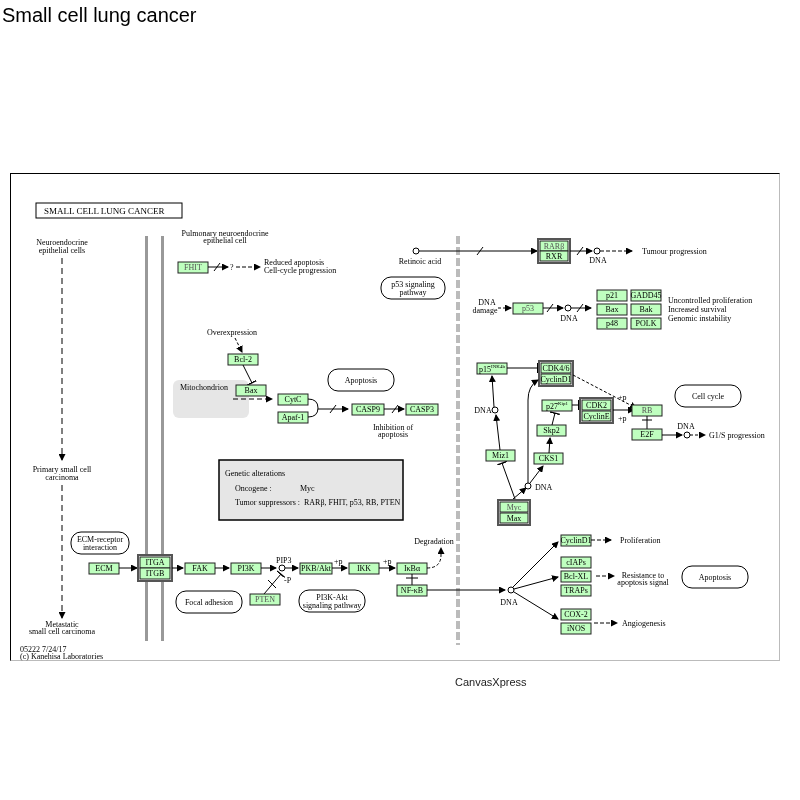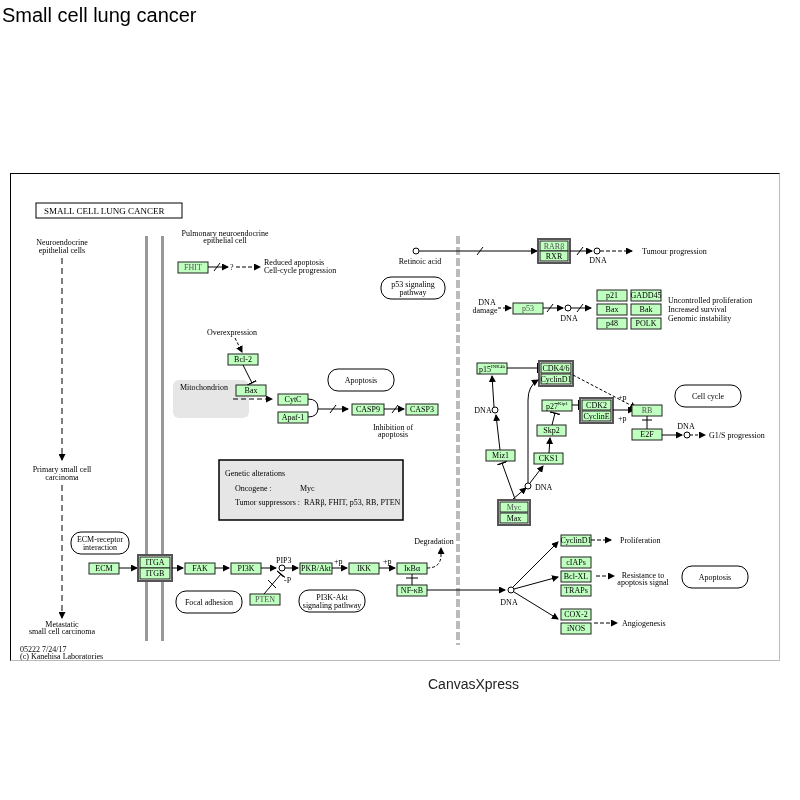--- a/index.html
+++ b/index.html
@@ -1,18 +1,18 @@
 <!DOCTYPE html>
 <html><head>
 <meta charset="utf-8">
 <style>
   html,body{margin:0;padding:0;background:#fff;}
   body{width:800px;height:800px;position:relative;overflow:hidden;font-family:"Liberation Serif",serif;}
   #title{position:absolute;left:2px;top:4px;font-family:"Liberation Sans",sans-serif;font-size:20px;color:#000;}
-  #footer{position:absolute;left:428px;top:676px;font-family:"Liberation Sans",sans-serif;font-size:14px;color:#222;}
+  #footer{position:absolute;left:455px;top:676px;font-family:"Liberation Sans",sans-serif;font-size:11px;color:#222;}
   #frame{position:absolute;left:10px;top:173px;width:770px;height:488px;border-top:1px solid #000;border-left:1px solid #000;border-right:1px solid #bbb;border-bottom:1px solid #bbb;box-sizing:border-box;}
   svg{position:absolute;left:0;top:0;}
   .lbl{font-family:"Liberation Serif",serif;font-size:8px;fill:#000;}
   .node rect{fill:#bfffbf;stroke:#222;stroke-width:1;}
   .node text{font-family:"Liberation Serif",serif;font-size:8px;text-anchor:middle;dominant-baseline:central;}
   .node.mut text{fill:#555;}
 </style>
 </head>
 <body>
 

